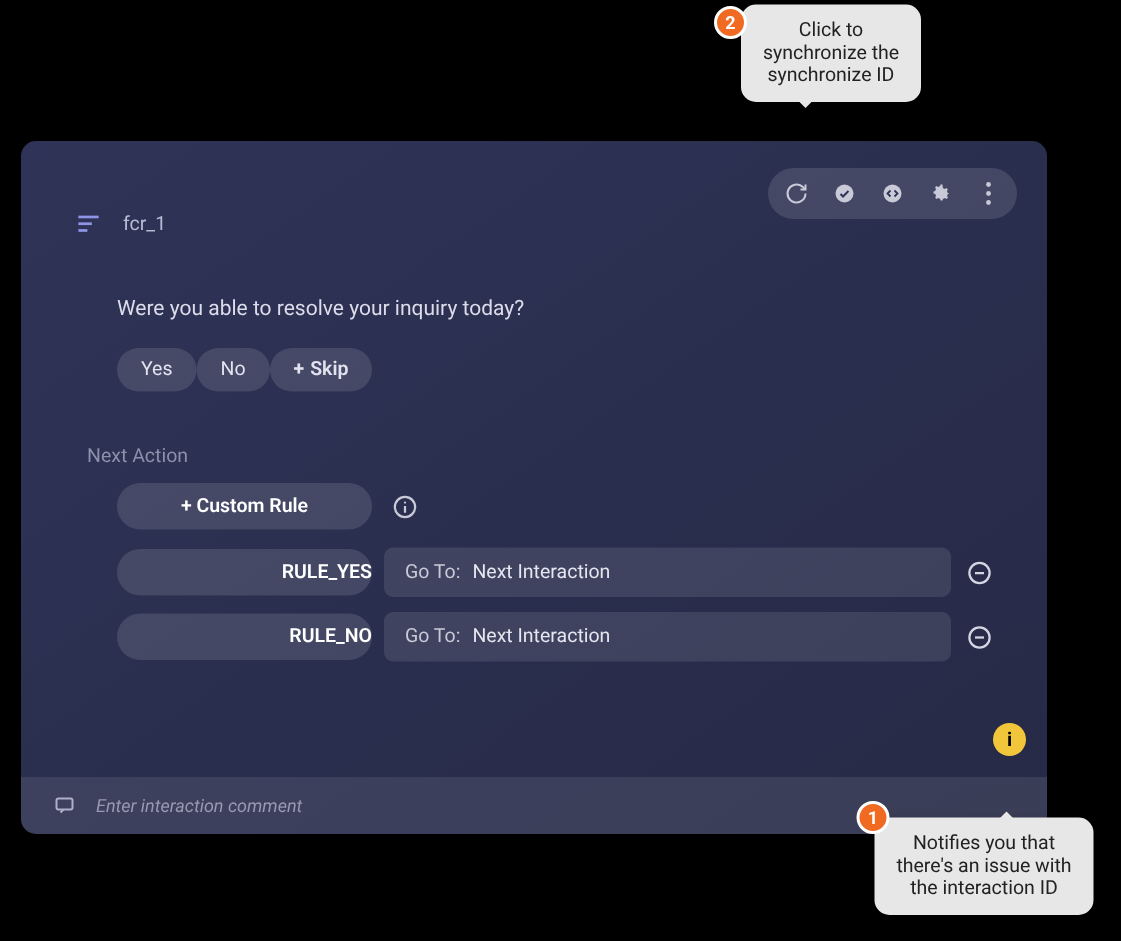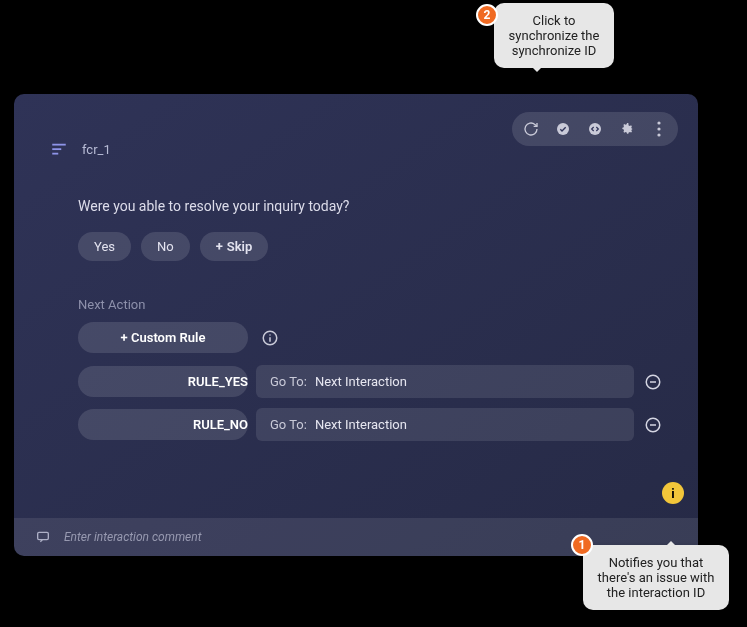--- a/index.html
+++ b/index.html
@@ -63,38 +63,37 @@
     font-size: 13px;
   }
   .question {
     margin-top: 38px;
     margin-left: 40px;
     font-size: 14px;
     color: #dcdcea;
   }
   .answers {
     display: flex;
-    gap: 10px;
     margin-top: 18px;
     margin-left: 40px;
   }
   .pill {
     background: rgba(255,255,255,0.12);
     border-radius: 18px;
     padding: 7px 16px;
     font-size: 13px;
     color: #e3e3ef;
     cursor: pointer;
     display: flex;
     align-items: center;
     gap: 4px;
   }
   .section-label {
     margin-top: 36px;
-    margin-left: 40px;
+    margin-left: 20px;
     color: #8d90ab;
     font-size: 13px;
   }
   .rule-area {
     margin-top: 10px;
     margin-left: 40px;
     margin-right: 10px;
   }
   .rule-head {
     display: flex;

